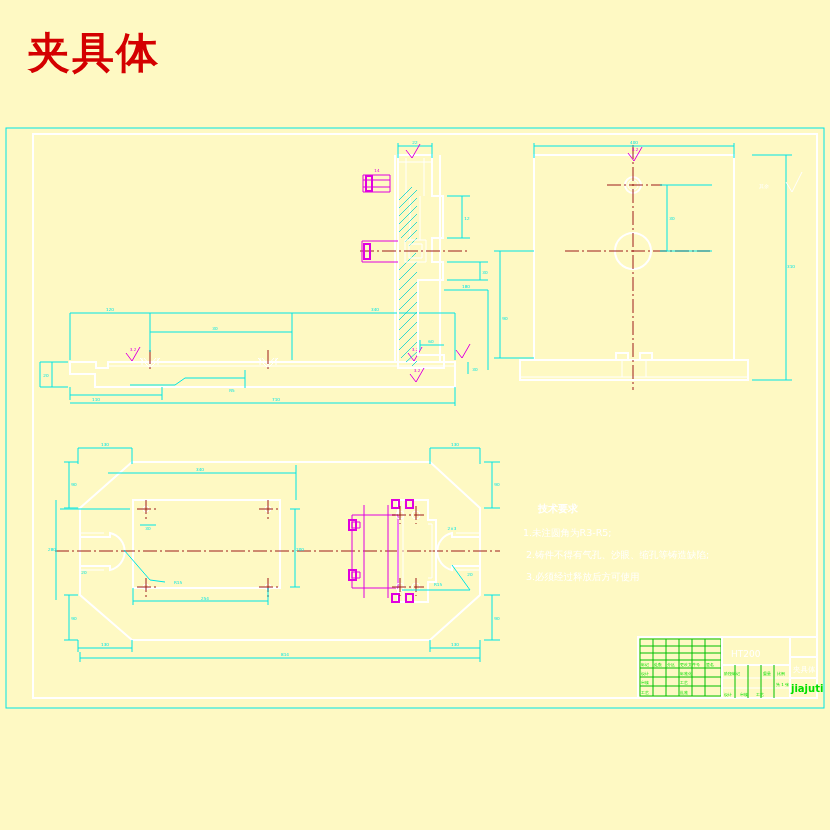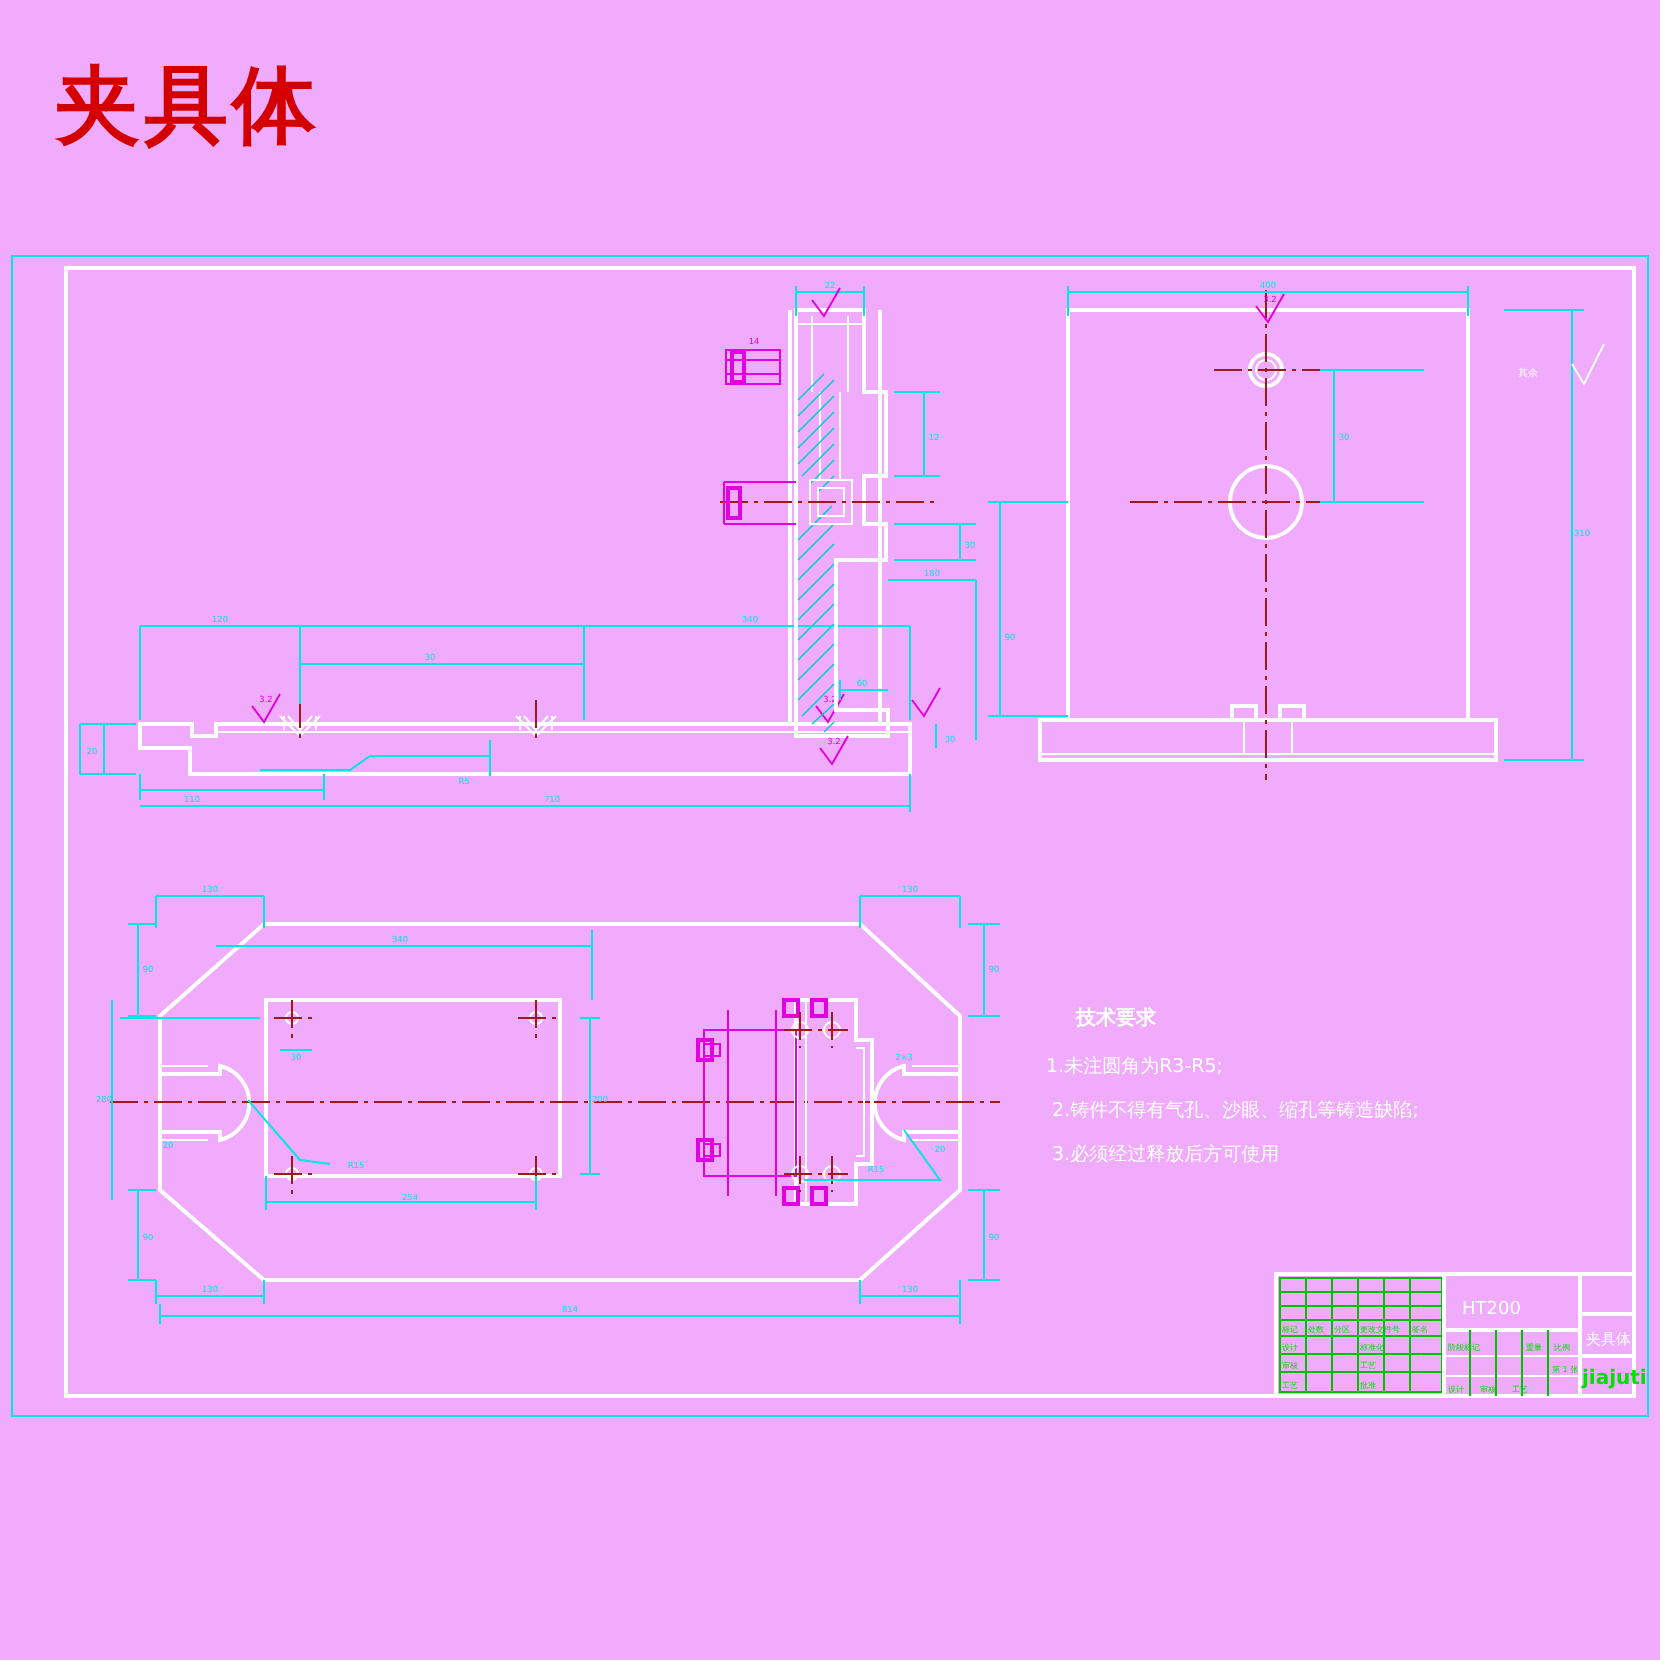--- a/index.html
+++ b/index.html
@@ -1,17 +1,17 @@
 <!DOCTYPE html>
 <html><head>
 <meta charset="utf-8">
 <style>
   html,body{margin:0;padding:0;background:#000;}
   body{width:830px;height:830px;overflow:hidden;font-family:"DejaVu Sans",sans-serif;}
-  #stage{position:relative;width:830px;height:830px;background:#f0abfc;}
+  #stage{position:relative;width:830px;height:830px;background:#fef9c3;}
   #title-text{
     position:absolute;left:28px;top:32px;
     font-family:"DejaVu Sans",sans-serif;
     font-size:42px;font-weight:bold;color:#d40000;letter-spacing:2px;
     line-height:1;
   }
   svg#cad{position:absolute;left:0;top:0;width:830px;height:830px;}
   .w{stroke:#ffffff;fill:none;}
   .c{stroke:#00e5e5;fill:none;}
   .m{stroke:#e000e0;fill:none;}

